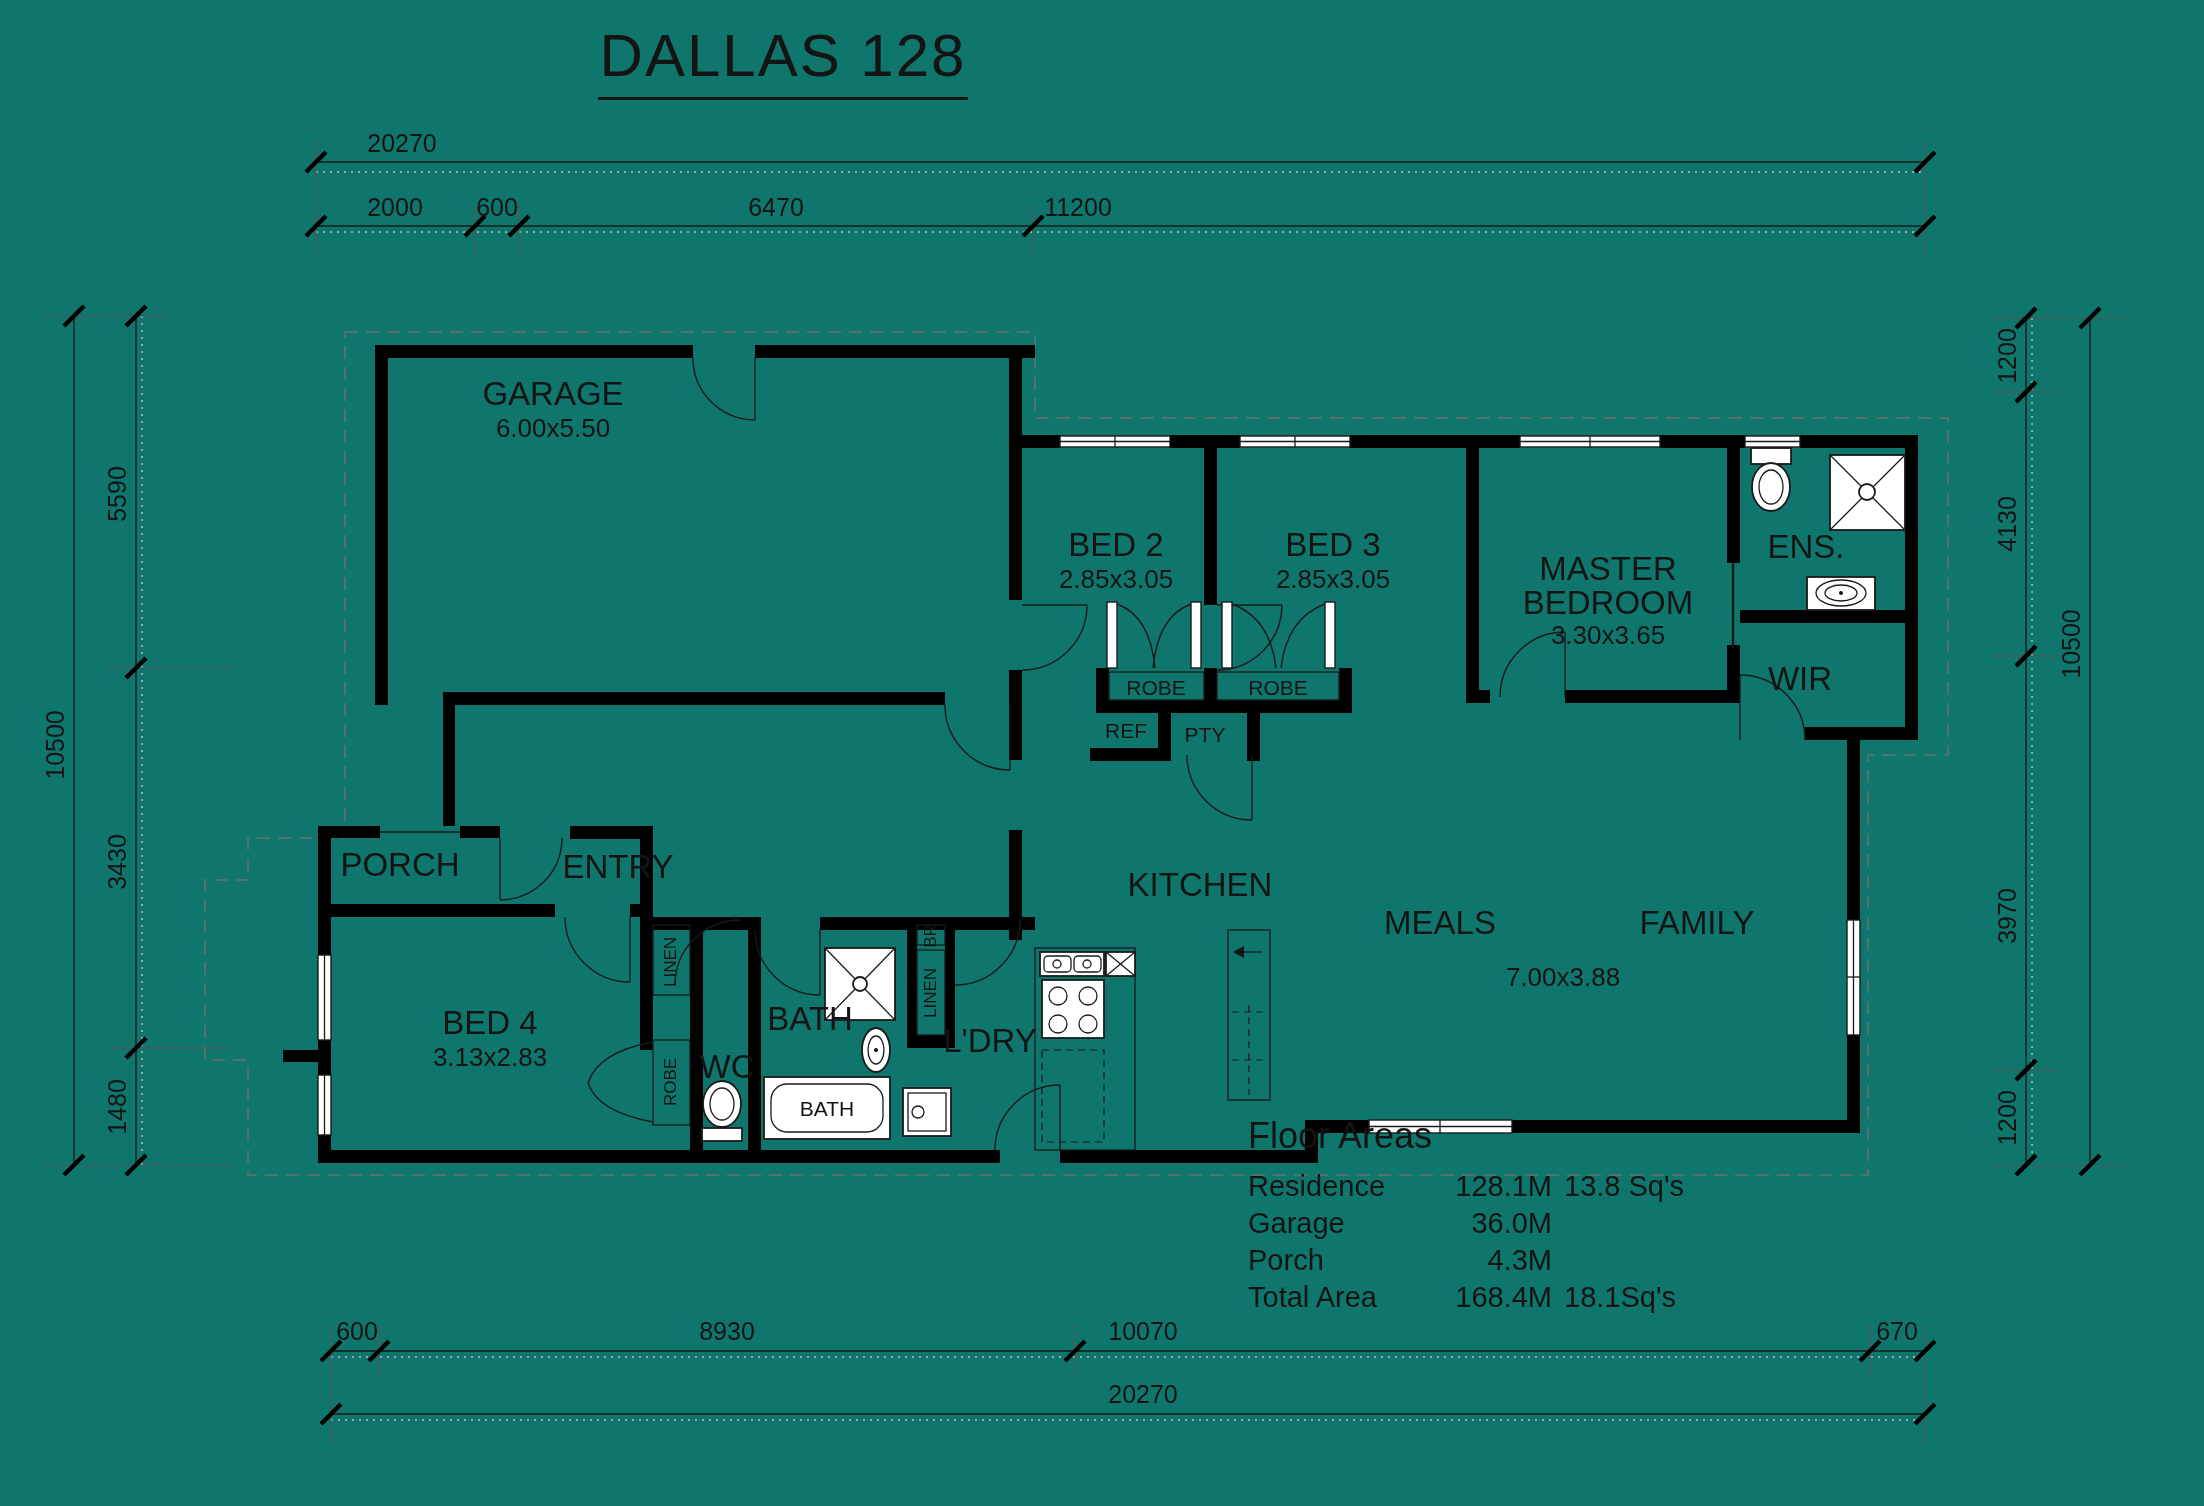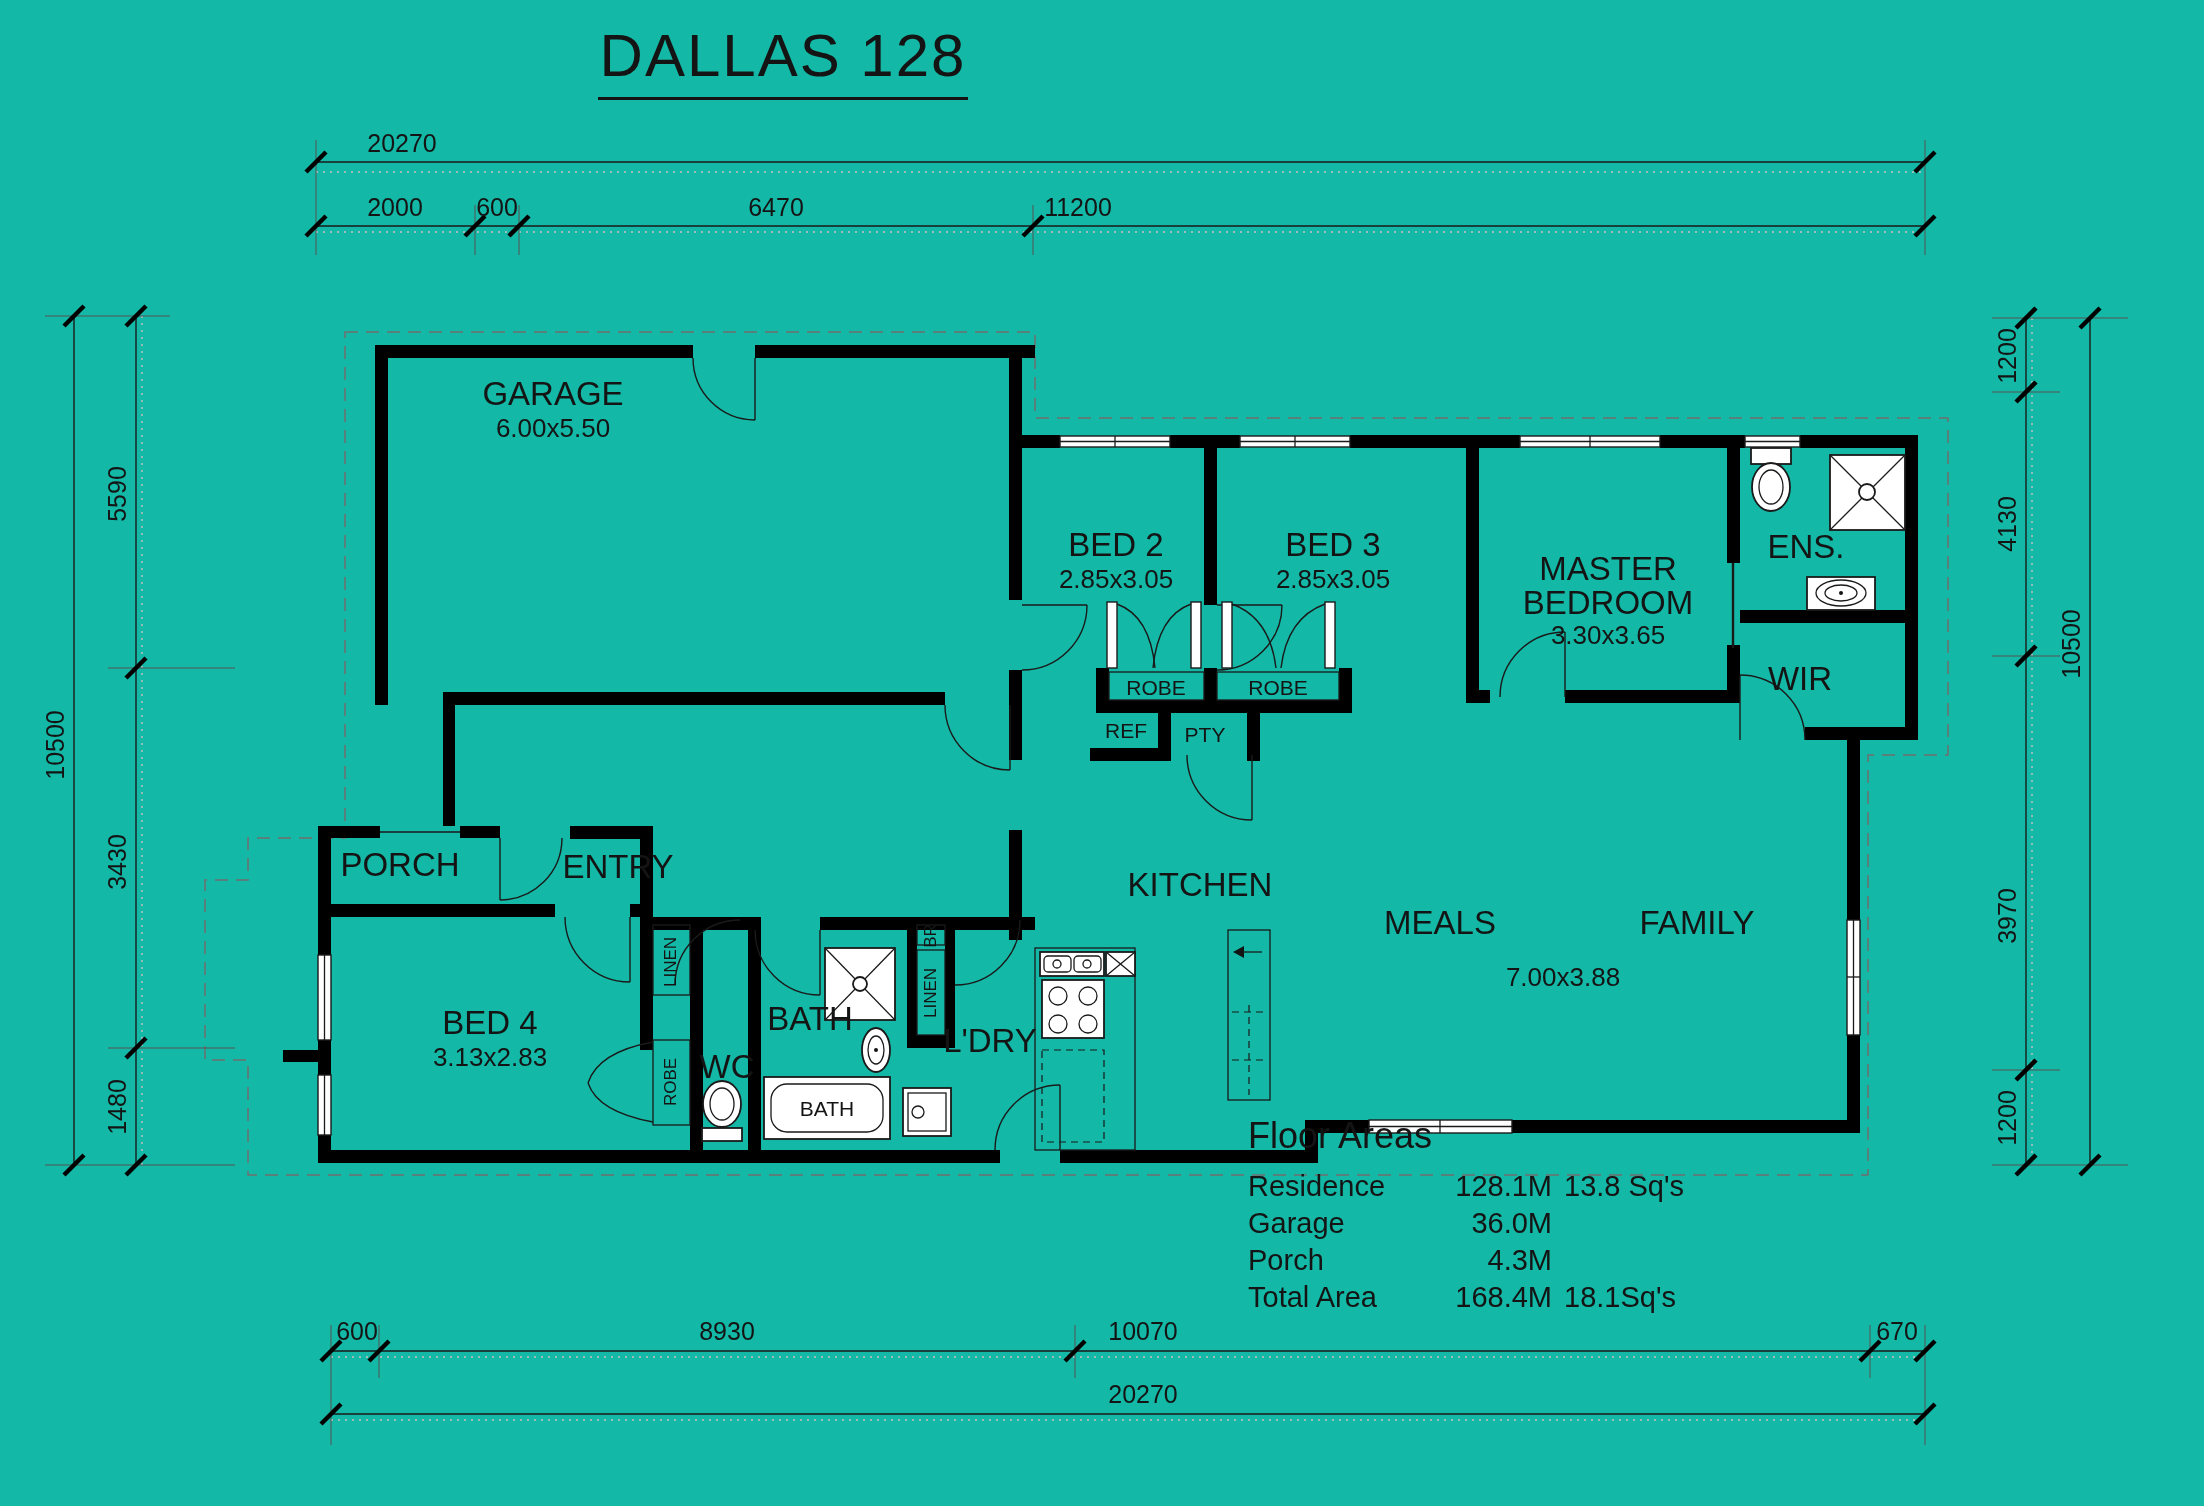--- a/index.html
+++ b/index.html
@@ -1,16 +1,16 @@
 <!DOCTYPE html>
 <html><head>
 <meta charset="utf-8">
 <style>
   html,body{margin:0;padding:0;background:#fff;}
-  #canvas{position:relative;width:2204px;height:1506px;background:#14b8a6;overflow:hidden;
+  #canvas{position:relative;width:2204px;height:1506px;background:#0f766e;overflow:hidden;
           font-family:"Liberation Sans", sans-serif;}
   svg{display:block}
   text{fill:#141414;font-family:"Liberation Sans", sans-serif;}
   .wall{fill:#000;stroke:none;}
   .thin2{stroke:#1a1a1a;stroke-width:2.4;fill:none;}
   .door{stroke:#1a1a1a;stroke-width:1.4;fill:none;}
   .fix{stroke:#1a1a1a;stroke-width:1.8;fill:#fff;}
   .fixl{stroke:#1a1a1a;stroke-width:1.3;fill:none;}
   .dim{stroke:#1a1a1a;stroke-width:1.4;fill:none;}
   .tick{stroke:#000;stroke-width:4.5;}

